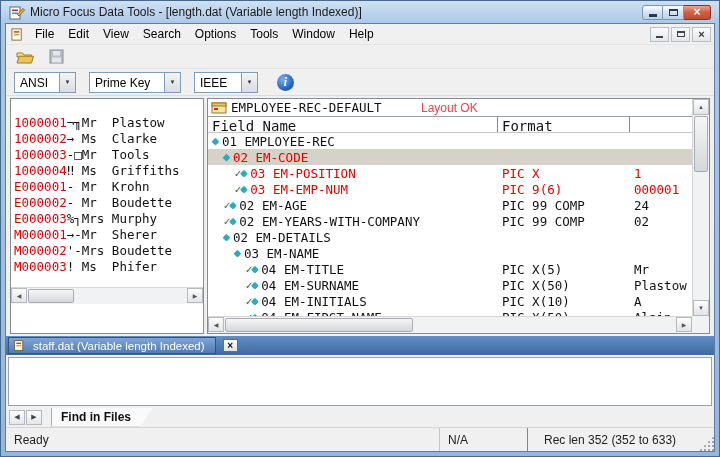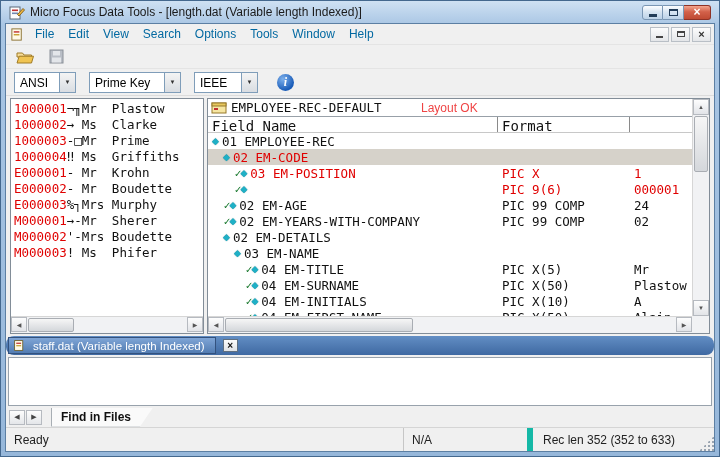--- a/index.html
+++ b/index.html
@@ -29,21 +29,21 @@
   .g-min { width:8px; height:3px; background:#223c58; margin-top:6px; }
   .g-restore { width:9px; height:7px; border:1px solid #223c58; border-top-width:2px; }
   
   .client {
     height:429px; background:#f0f0f0; border:1px solid #5c7fa3;
     display:flex; flex-direction:column; overflow:hidden;
   }
   
   .menubar { height:21px; display:flex; align-items:center; padding:0 3px 0 4px; border-bottom:1px solid #e4e4e4; }
   .doc-icon16 { width:15px; height:15px; margin-right:3px; flex:none; }
-  .menu-item { font-size:12px; padding:2px 7px; color:#0369a1; }
+  .menu-item { font-size:12px; padding:2px 7px; color:#000000; }
   .mdi-buttons { margin-left:auto; display:flex; gap:2px; }
   .mdibtn {
     width:19px; height:15px; display:flex; align-items:center; justify-content:center;
     border:1px solid #b9bfc6; background:linear-gradient(#fcfcfc,#e4e6e9); color:#333;
     font-size:11px; font-weight:bold; line-height:12px;
   }
   .g-min2 { width:7px; height:2px; background:#444; margin-top:6px; }
   .g-restore2 { width:8px; height:6px; border:1px solid #444; border-top-width:2px; }
   
   .toolbar1 { height:24px; display:flex; align-items:center; gap:9px; padding:0 8px; border-bottom:1px solid #e4e4e4; }
@@ -61,21 +61,21 @@
   .info-btn {
     width:17px; height:17px; border-radius:50%; margin-left:6px;
     background:radial-gradient(circle at 35% 30%, #7db0ec, #1a5cb8 70%);
     color:#fff; font-family:"Liberation Serif",serif; font-weight:bold; font-style:italic;
     font-size:12px; display:flex; align-items:center; justify-content:center;
   }
   
   .main { height:240px; padding:2px 4px; display:flex; gap:3px; background:#f0f0f0; }
   .panel { background:#fff; border:1px solid #828d98; position:relative; overflow:hidden; }
   .records-panel { width:194px; display:flex; flex-direction:column; }
-  .records-list { height:217px; overflow:hidden; padding:2px 0 0 3px; }
+  .records-list { height:188px; overflow:hidden; padding:16px 0 0 3px; }
   .rec-row { font-family:"DejaVu Sans Mono", monospace; font-size:12.5px; line-height:16px; white-space:pre; }
   .rkey { color:#e00000; }
   .rraw, .rrest { color:#111; }
   
   .hscroll { height:17px; background:#f1f2f4; border-top:1px solid #d6d6d6; display:flex; align-items:stretch; }
   .vscroll { position:absolute; top:0; right:0; bottom:17px; width:17px; background:#f1f2f4; border-left:1px solid #d6d6d6; display:flex; flex-direction:column; }
   .sbtn {
     flex:none; width:16px; height:15px; border:1px solid #b6bac0; background:linear-gradient(#fdfdfd,#e2e4e8);
     display:flex; align-items:center; justify-content:center; font-size:6px; color:#555;
   }
@@ -104,21 +104,20 @@
   .c-name { width:290px; display:flex; align-items:center; overflow:hidden; padding-left:calc(4px + var(--ind,0)*11px); }
   .c-format { width:132px; padding-left:4px; }
   .c-value { flex:1; padding-left:4px; }
   .tree-icon { display:inline-flex; align-items:center; margin-right:3px; font-family:"DejaVu Sans", sans-serif; }
   .chk { font-size:10px; color:#1c7a30; margin-right:-2px; }
   .dia { font-size:9px; color:#1fb0c6; text-shadow:0 0 1px #10707e; }
   
   .doctabbar {
     height:19px; display:flex; align-items:center; padding-left:2px;
     background:linear-gradient(#628ec4,#3f69a2);
-    border-radius:8px;
   }
   .doctab {
     height:17px; display:flex; align-items:center; padding:0 10px 0 4px;
     background:linear-gradient(#7fa5d6,#527cb2); border:1px solid #33527e;
   }
   .doctab-label { color:#fff; font-size:11.5px; margin-left:4px; white-space:nowrap; }
   .dt-close {
     width:15px; height:13px; margin-left:7px; display:flex; align-items:center; justify-content:center;
     background:linear-gradient(#fcfcfc,#dfe2e6); border:1px solid #5f6f80; color:#111;
     font-size:10px; font-weight:bold; line-height:11px;
@@ -135,21 +134,21 @@
   .find-tab {
     margin-left:8px; height:19px; padding:2px 22px 0 9px; background:#fafafa;
     clip-path:polygon(0 0,100% 0,calc(100% - 13px) 100%,0 100%);
     border-left:1px solid #a8aeb4; box-shadow:inset 0 -1px 0 #c9cdd1;
     font-size:12px; font-weight:bold; color:#111;
   }
   
   .statusbar { height:24px; display:flex; align-items:center; background:#f0f0f0; border-top:1px solid #d5d5d5; font-size:12px; color:#222; }
   .sb-ready { flex:1; padding-left:8px; }
   .sb-na { width:88px; border-left:1px solid #c6c6c6; padding-left:8px; height:100%; display:flex; align-items:center; }
-  .sb-reclen { width:172px; border-left:6px solid #14b8a6; padding-left:10px; height:100%; display:flex; align-items:center; white-space:nowrap;margin-left:36px; }
+  .sb-reclen { width:172px; border-left:1px solid #14b8a6; padding-left:16px; height:100%; display:flex; align-items:center; white-space:nowrap; }
   .grip {
     width:15px; height:15px; align-self:flex-end;
     background-image:radial-gradient(#9aa4b0 1px, transparent 1.2px);
     background-size:4px 4px;
     clip-path:polygon(100% 0,100% 100%,0 100%);
   }
 </style>
 </head>
 <body>
 
@@ -235,21 +234,21 @@
 
     <div class="main">
 
       <div class="panel records-panel">
         <div class="records-list">
 
             <div class="rec-row key"><span class="rkey">1000001</span><span class="rraw">¬╖</span><span class="rrest">Mr  Plastow</span></div>
 
             <div class="rec-row key"><span class="rkey">1000002</span><span class="rraw">→ </span><span class="rrest">Ms  Clarke</span></div>
 
-            <div class="rec-row key"><span class="rkey">1000003</span><span class="rraw">-□</span><span class="rrest">Mr  Prime</span></div>
+            <div class="rec-row key"><span class="rkey">1000003</span><span class="rraw">-□</span><span class="rrest">Mr  Tools</span></div>
 
             <div class="rec-row key"><span class="rkey">1000004</span><span class="rraw">‼ </span><span class="rrest">Ms  Griffiths</span></div>
 
             <div class="rec-row key"><span class="rkey">E000001</span><span class="rraw">- </span><span class="rrest">Mr  Krohn</span></div>
 
             <div class="rec-row key"><span class="rkey">E000002</span><span class="rraw">- </span><span class="rrest">Mr  Boudette</span></div>
 
             <div class="rec-row key"><span class="rkey">E000003</span><span class="rraw">%┐</span><span class="rrest">Mrs Murphy</span></div>
 
             <div class="rec-row key"><span class="rkey">M000001</span><span class="rraw">→-</span><span class="rrest">Mr  Sherer</span></div>
@@ -317,20 +316,21 @@
                 <span class="c-format">PIC X</span>
                 <span class="c-value">1</span>
               </div>
 
               <div class="lrow key elem" style="--ind: 2;">
                 <span class="c-name">
                   <span class="tree-icon">
                     <span class="chk">✓</span>
                     <span class="dia">◆</span>
                   </span>
+                  <span class="fname">03 EM-EMP-NUM</span>
                 </span>
                 <span class="c-format">PIC 9(6)</span>
                 <span class="c-value">000001</span>
               </div>
 
               <div class="lrow elem" style="--ind: 1;">
                 <span class="c-name">
                   <span class="tree-icon">
                     <span class="chk">✓</span>
                     <span class="dia">◆</span>

